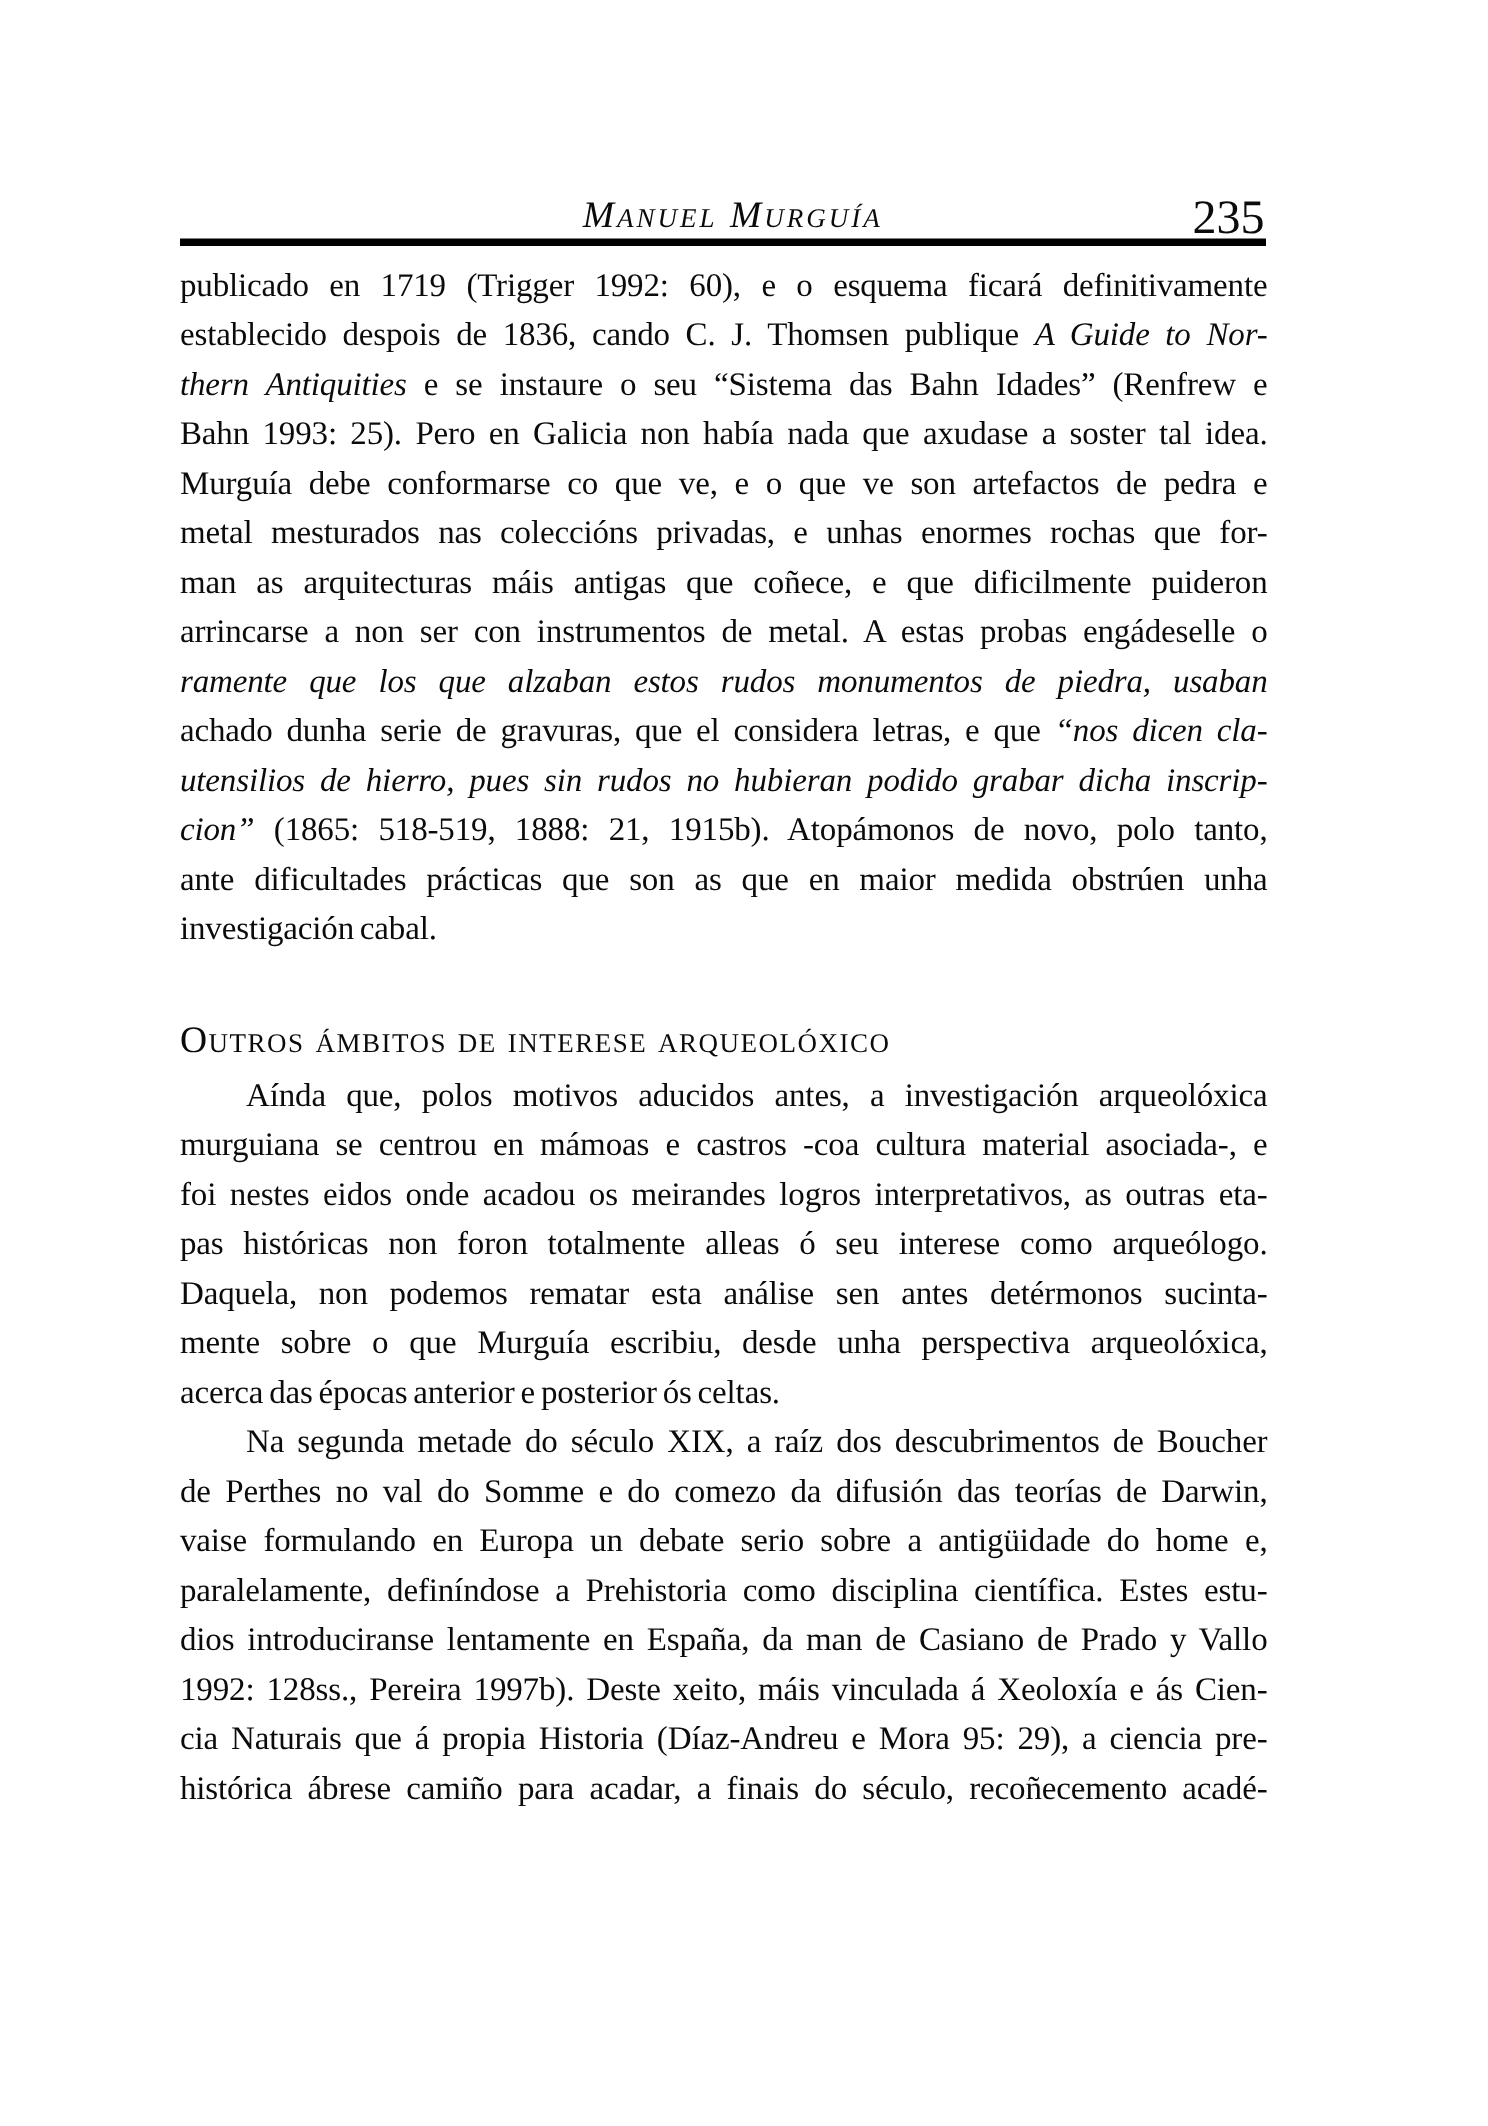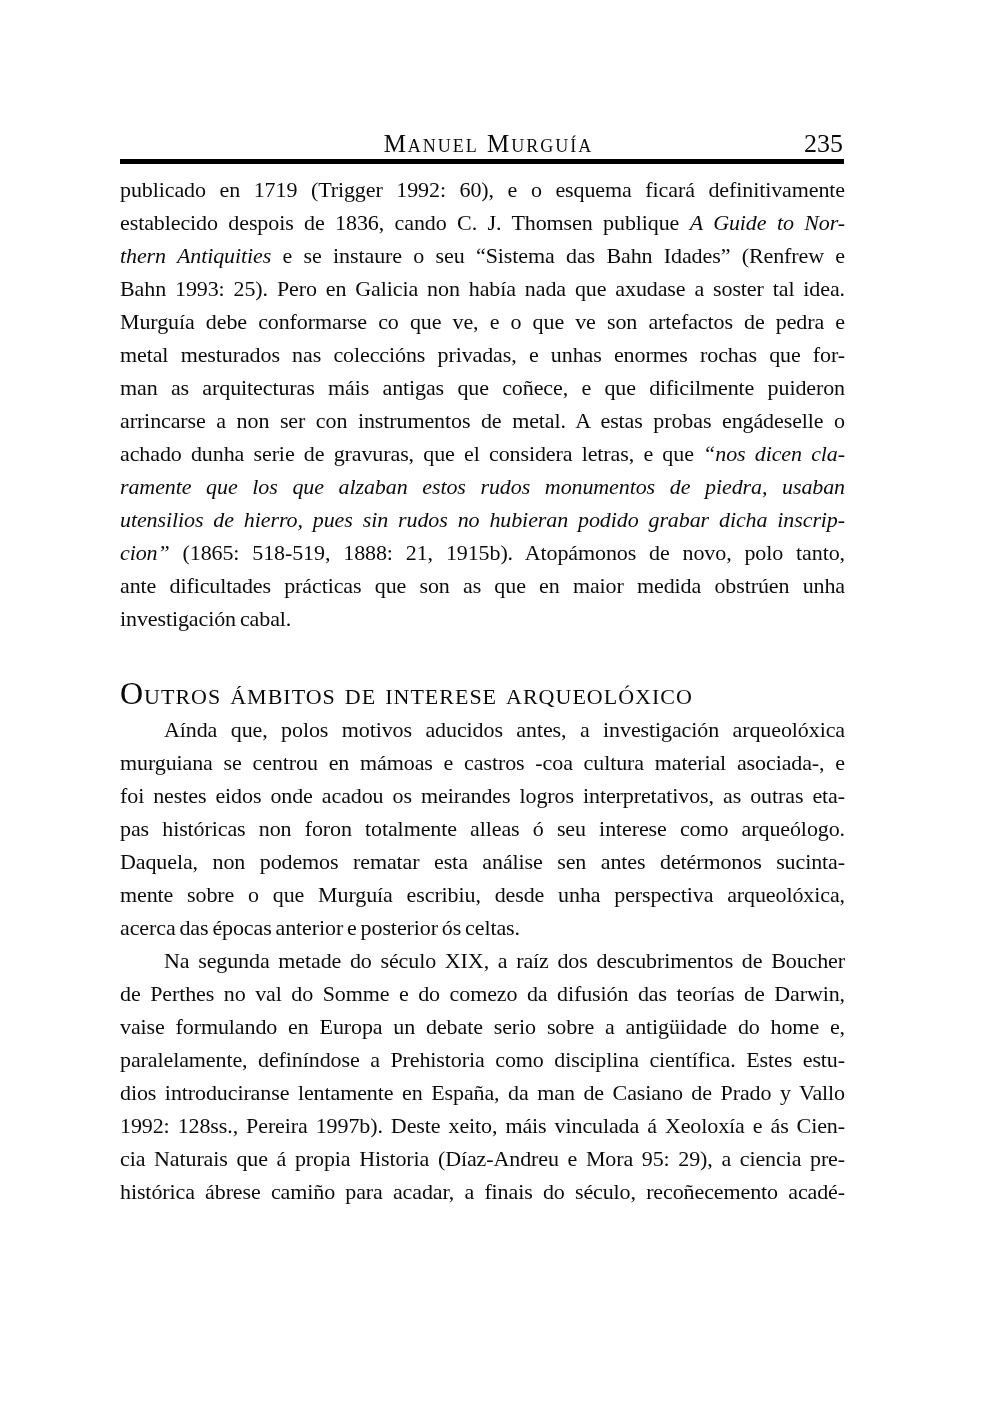--- a/index.html
+++ b/index.html
@@ -31,26 +31,27 @@
   .running-title {
     position: absolute;
     left: 12px;
     right: 0;
     top: 0;
     text-align: center;
     font-variant: small-caps;
     font-size: 25px;
     letter-spacing: 2px;
     line-height: 28px;
+    font-style: italic;
   }
   .page-number {
     position: absolute;
     right: 2px;
     top: 0;
-    font-size: 26px;
+    font-size: 32px;
     line-height: 28px;
   }
   .header-rule {
     position: absolute;
     left: 120px;
     top: 159px;
     width: 724px;
     height: 5px;
     background: #000000;
   }
@@ -76,21 +77,21 @@
     text-align-last: left;
   }
   .line.indent {
     text-indent: 44px;
   }
   .it {
     font-style: italic;
   }
   .section-heading {
     font-variant: small-caps;
-    font-size: 32px;
+    font-size: 25px;
     line-height: 33px;
     letter-spacing: 1px;
     margin: 42px 0 3px 0;
     text-align: left;
   }
 </style>
 </head>
 <body>
 
 <div class="page">
@@ -102,22 +103,22 @@
   <main class="page-body">
       <div class="paragraph">
         <div class="line"><span>publicado en 1719 (Trigger 1992: 60), e o esquema ficará definitivamente</span></div>
         <div class="line"><span>establecido despois de 1836, cando C. J. Thomsen publique </span><span class="it">A Guide to Nor-</span></div>
         <div class="line"><span class="it">thern Antiquities</span><span> e se instaure o seu “Sistema das Bahn Idades” (Renfrew e</span></div>
         <div class="line"><span>Bahn 1993: 25). Pero en Galicia non había nada que axudase a soster tal idea.</span></div>
         <div class="line"><span>Murguía debe conformarse co que ve, e o que ve son artefactos de pedra e</span></div>
         <div class="line"><span>metal mesturados nas coleccións privadas, e unhas enormes rochas que for-</span></div>
         <div class="line"><span>man as arquitecturas máis antigas que coñece, e que dificilmente puideron</span></div>
         <div class="line"><span>arrincarse a non ser con instrumentos de metal. A estas probas engádeselle o</span></div>
+        <div class="line"><span class="it">ramente que los que alzaban estos rudos monumentos de piedra, usaban</span></div>
         <div class="line"><span>achado dunha serie de gravuras, que el considera letras, e que </span><span class="it">“nos dicen cla-</span></div>
-        <div class="line"><span class="it">ramente que los que alzaban estos rudos monumentos de piedra, usaban</span></div>
         <div class="line"><span class="it">utensilios de hierro, pues sin rudos no hubieran podido grabar dicha inscrip-</span></div>
         <div class="line"><span class="it">cion”</span><span> (1865: 518-519, 1888: 21, 1915b). Atopámonos de novo, polo tanto,</span></div>
         <div class="line"><span>ante dificultades prácticas que son as que en maior medida obstrúen unha</span></div>
         <div class="line endline"><span>investigación cabal.</span></div>
       </div>
       <div class="section-heading">Outros ámbitos de interese arqueolóxico</div>
       <div class="paragraph">
         <div class="line indent"><span>Aínda que, polos motivos aducidos antes, a investigación arqueolóxica</span></div>
         <div class="line"><span>murguiana se centrou en mámoas e castros -coa cultura material asociada-, e</span></div>
         <div class="line"><span>foi nestes eidos onde acadou os meirandes logros interpretativos, as outras eta-</span></div>

